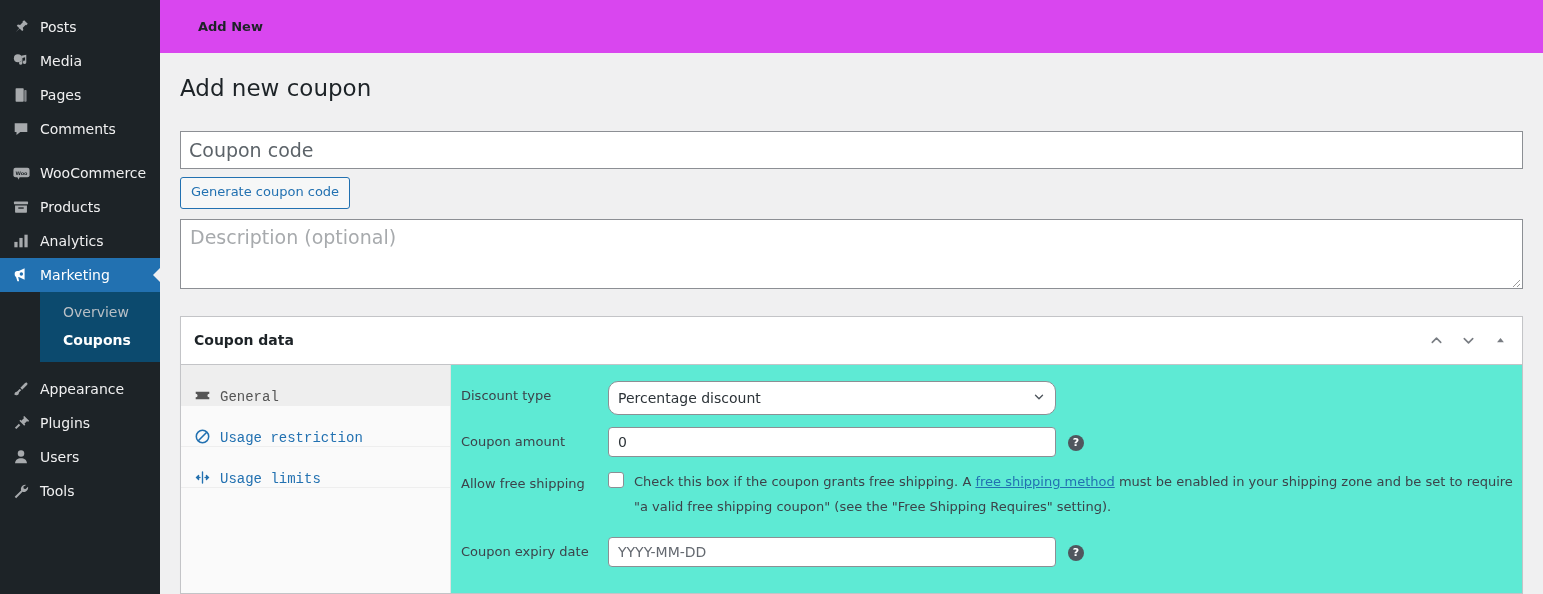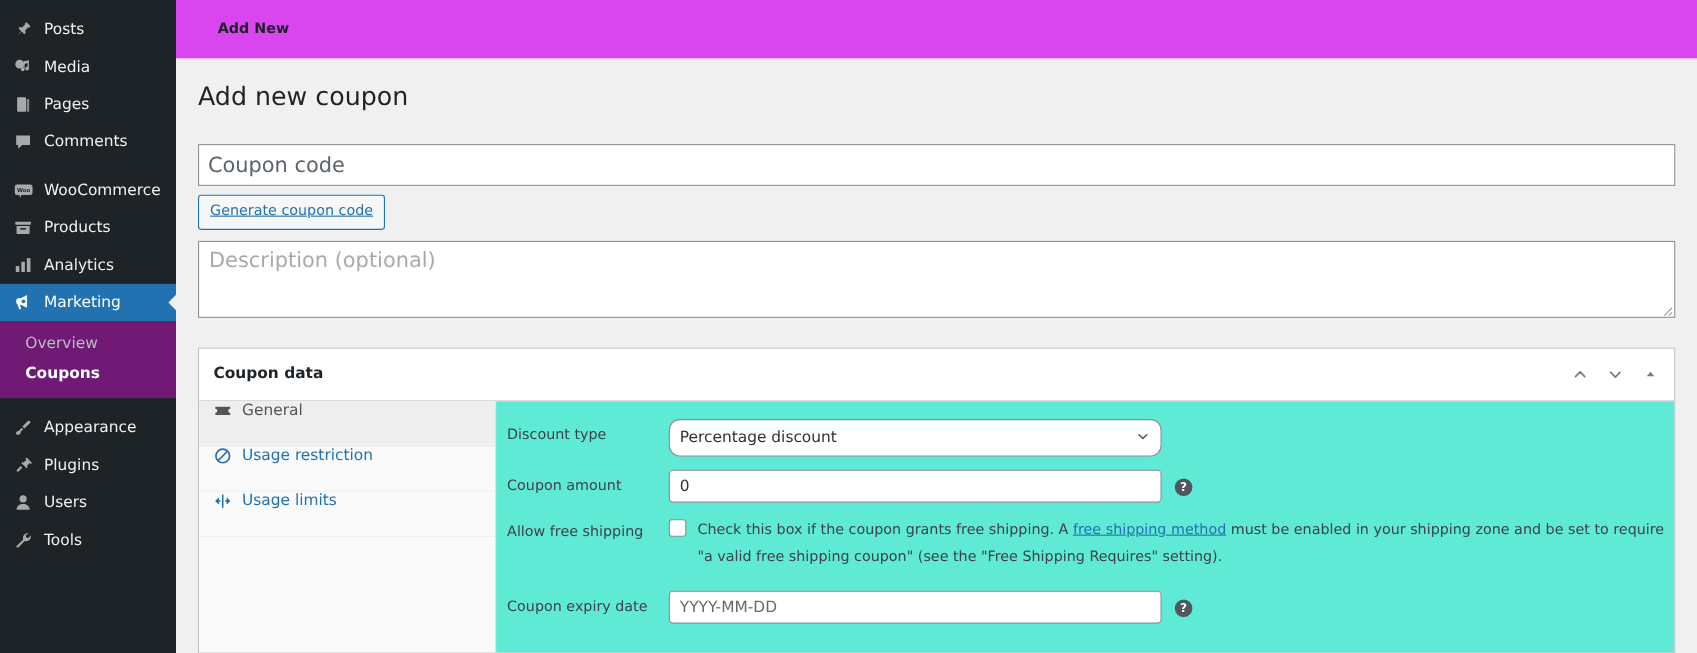--- a/index.html
+++ b/index.html
@@ -47,21 +47,21 @@
   .menu-item.active::after {
     content: "";
     position: absolute;
     right: -1px; top: 50%;
     transform: translateY(-50%);
     border-style: solid;
     border-width: 8px 8px 8px 0;
     border-color: transparent #f0f0f1 transparent transparent;
   }
   .menu-sep { height: 10px; }
-  .submenu { background: #701a75; padding: 6px 0 8px 0; }
+  .submenu { background: #0c4a6e; padding: 6px 0 8px 0; margin-left: 40px; }
   .sub-item {
     padding: 5px 0 5px 23px;
     font-size: 14px;
     color: #b8bfc5;
     cursor: pointer;
     line-height: 18px;
   }
   .sub-item.current { color: #fff; font-weight: bold; }
 
   
@@ -112,21 +112,20 @@
     display: inline-block;
     background: #f6f7f7;
     border: 1px solid #2271b1;
     color: #2271b1;
     font-size: 13px;
     border-radius: 3px;
     padding: 4px 10px 5px 10px;
     cursor: pointer;
     font-family: "DejaVu Sans", "Liberation Sans", sans-serif;
     line-height: 1.6;
-    text-decoration: underline;
   }
 
   .desc-area {
     display: block;
     margin-top: 10px;
     width: 100%;
     height: 70px;
     border: 1px solid #8c8f94;
     background: #fff;
     font-size: 19px;
@@ -168,27 +167,28 @@
   .panel-head .acts { display: flex; align-items: center; gap: 12px; }
   .hdl { width: 20px; height: 20px; display:flex; align-items:center; justify-content:center; cursor: pointer; color: #787c82;}
 
   .panel-body { display: flex; min-height: 228px; }
   .tabs {
     width: 270px; min-width: 270px;
     background: #fafafa;
     border-right: 1px solid #e1e1e1;
   }
   .tab {
-    display: flex; align-items: flex-start;
+    display: flex; align-items: flex-end;
     height: 41px;
     padding-left: 12px;
     font-size: 14px;
     color: #2271b1;
     border-bottom: 1px solid #eee;
     cursor: pointer;
+    font-family: Liberation Mono, monospace;
   }
   .tab.active {
     background: #eee;
     color: #555;
   }
   .tab .tico {
     width: 18px; height: 18px;
     margin-right: 9px;
     display:flex; align-items:center; justify-content:center;
     flex-shrink:0;

